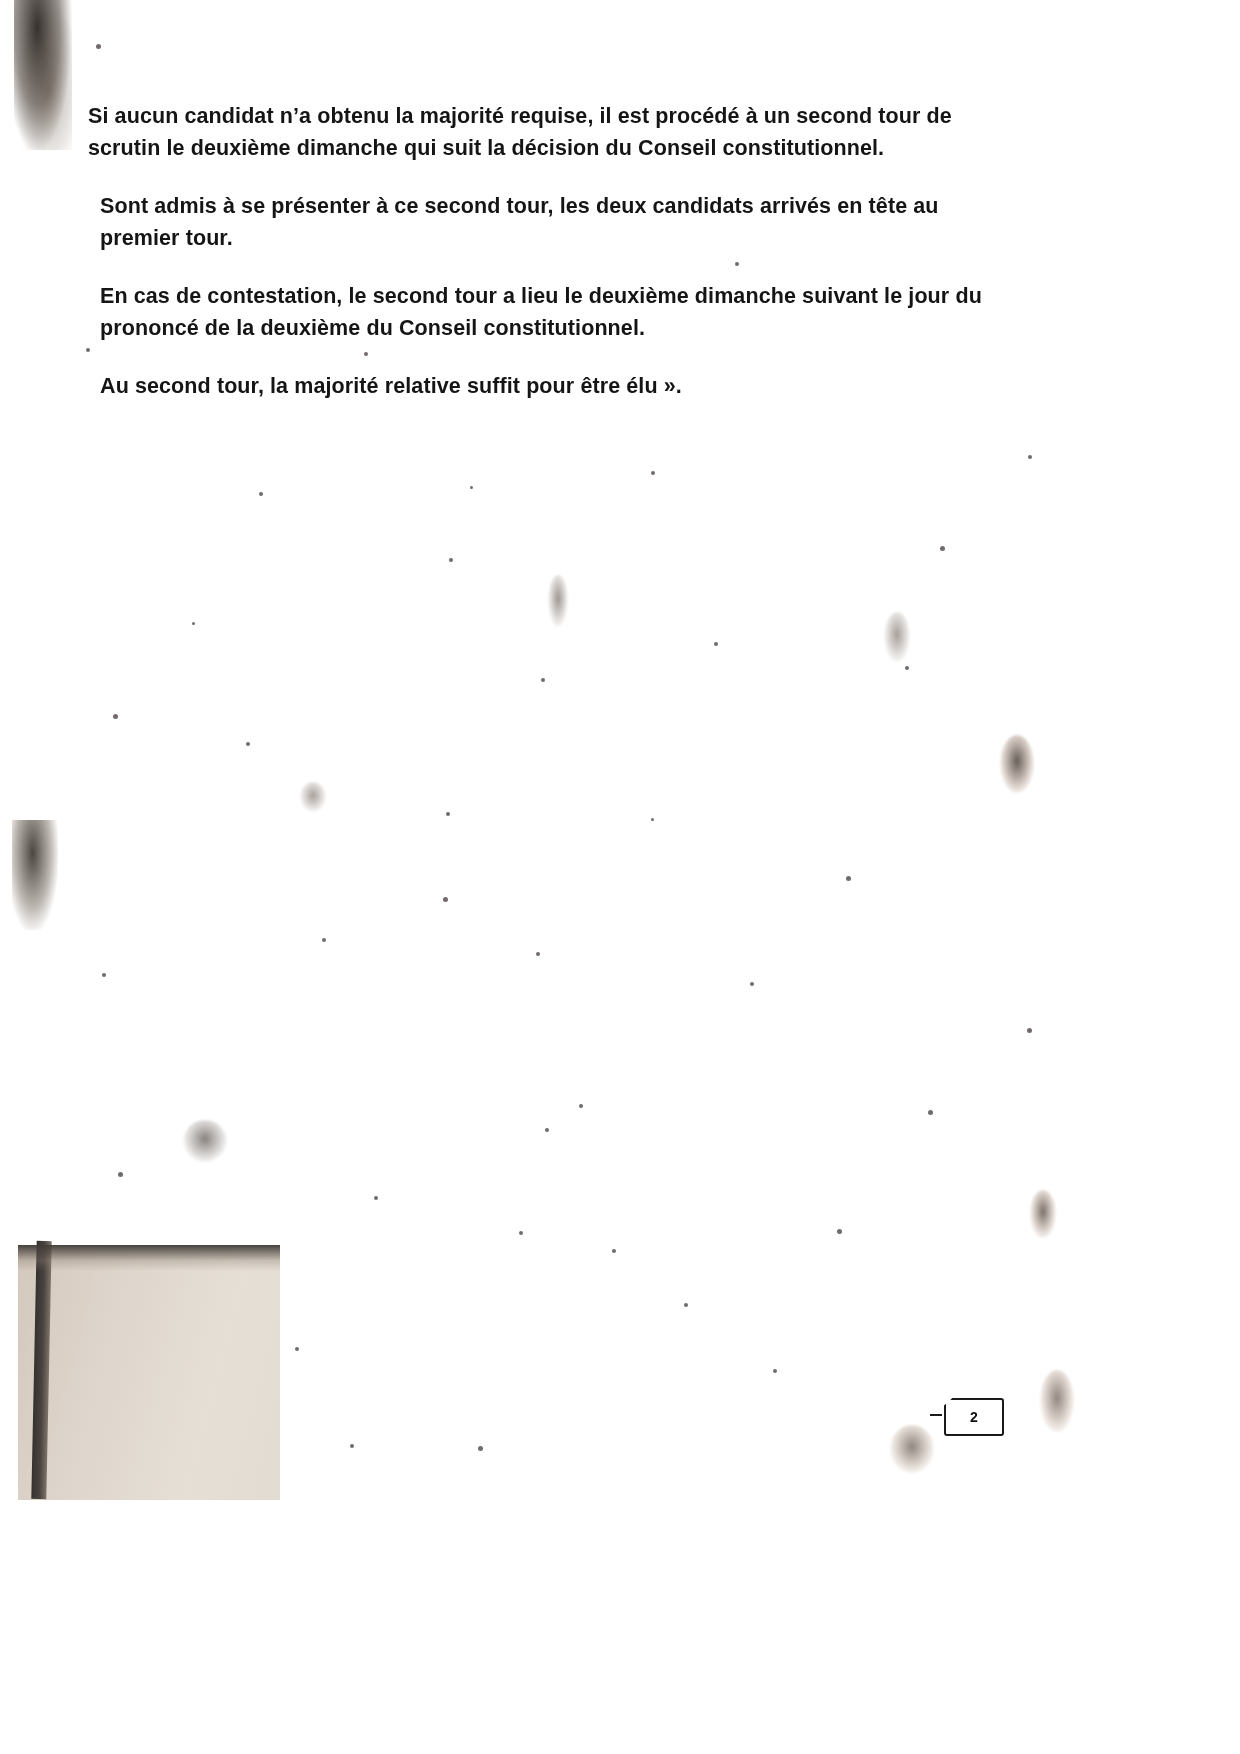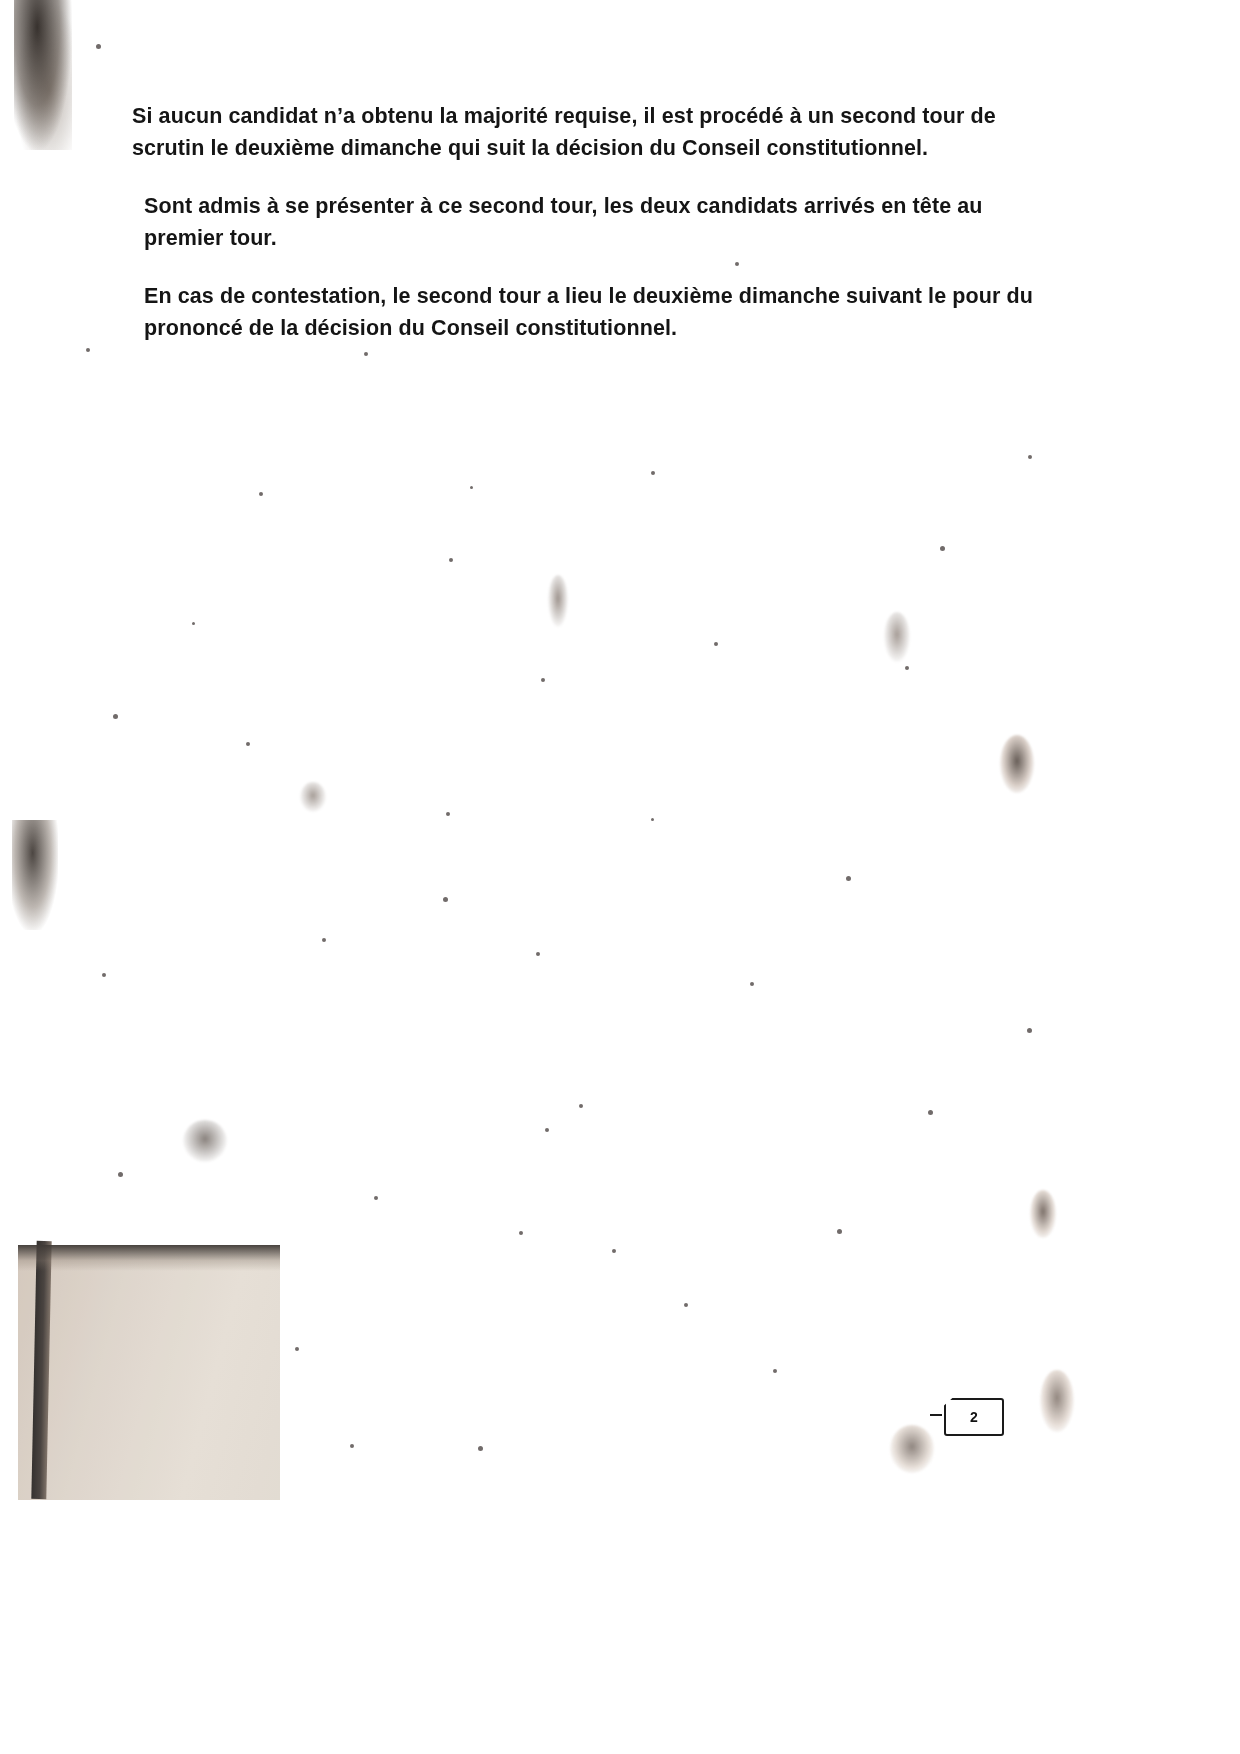--- a/index.html
+++ b/index.html
@@ -96,21 +96,20 @@
            background: radial-gradient(ellipse at 50% 45%, rgba(60,48,40,.6) 0%, rgba(255,255,255,0) 76%); }
   .sm-c4 { left: 884px; top: 612px; width: 26px; height: 50px;
            background: radial-gradient(ellipse at 50% 45%, rgba(80,62,50,.5) 0%, rgba(255,255,255,0) 76%); }
 
   
   .doc-body {
     position: absolute;
     left: 88px;
     top: 100px;
     width: 930px;
-    margin-left: 44px;
   }
   .para {
     font-size: 21.5px;
     line-height: 32px;
     color: #151515;
     margin: 0 0 26px 0;
     letter-spacing: .1px;
     font-weight: 600;
   }
   .para.indent { padding-left: 12px; }
@@ -212,21 +211,22 @@
     <div class="speck" style="left:735px;top:262px;width:4px;height:4px"></div>
   </div>
 
   <div class="doc-body">
     <p class="para">
       <span>Si aucun candidat n’a obtenu la majorité requise, il est procédé à un </span><span class="sb">second tour de</span><span> scrutin le </span><span class="sb">deuxième</span><span> dimanche qui suit la décision du Conseil constitutionnel.</span>
     </p>
 
     <p class="para indent">Sont admis à se présenter à ce second tour, les deux candidats arrivés en tête au premier tour.</p>
 
-    <p class="para indent">En cas de contestation, le second tour a lieu le deuxième dimanche suivant le pour du prononcé de la décision du Conseil constitutionnel.</p>
-
+    <p class="para indent">En cas de contestation, le second tour a lieu le deuxième dimanche suivant le jour du prononcé de la deuxième du Conseil constitutionnel.</p>
+
+    <p class="para indent">Au second tour, la majorité relative suffit pour être élu ».</p>
   </div>
 
   <div class="page-stamp-dash"></div>
   <div class="page-stamp">2</div>
 
 
 </div>
 
 </body></html>

